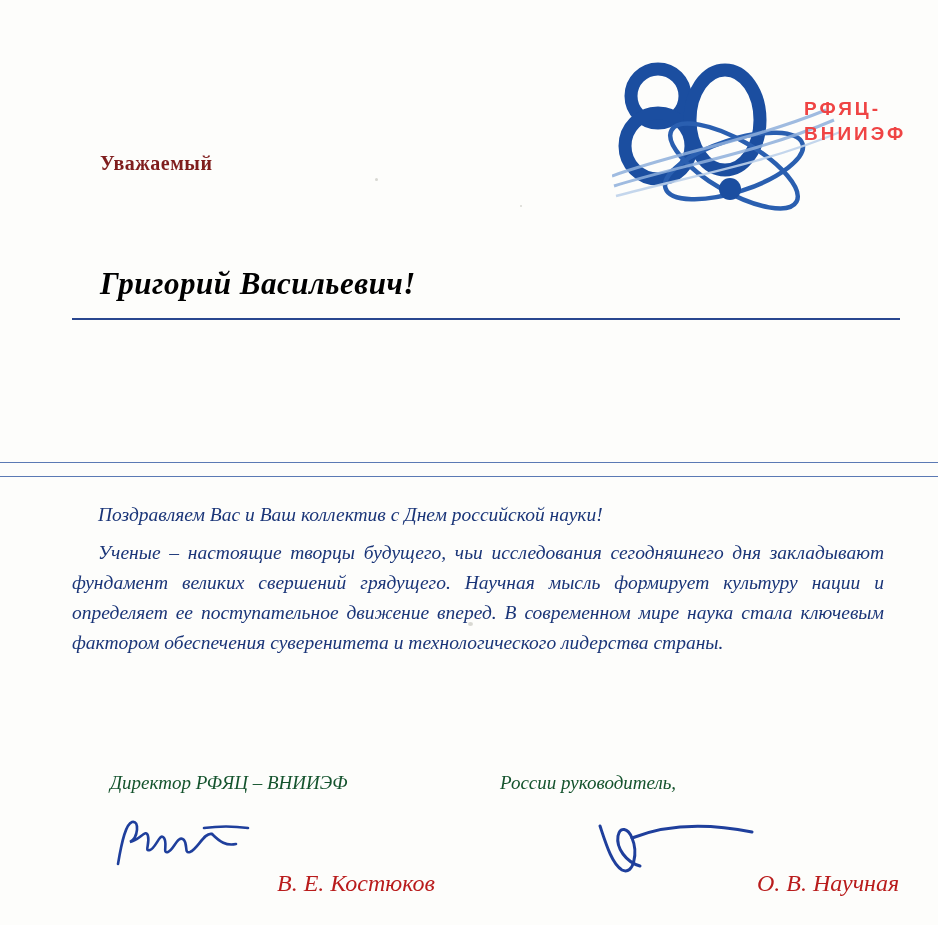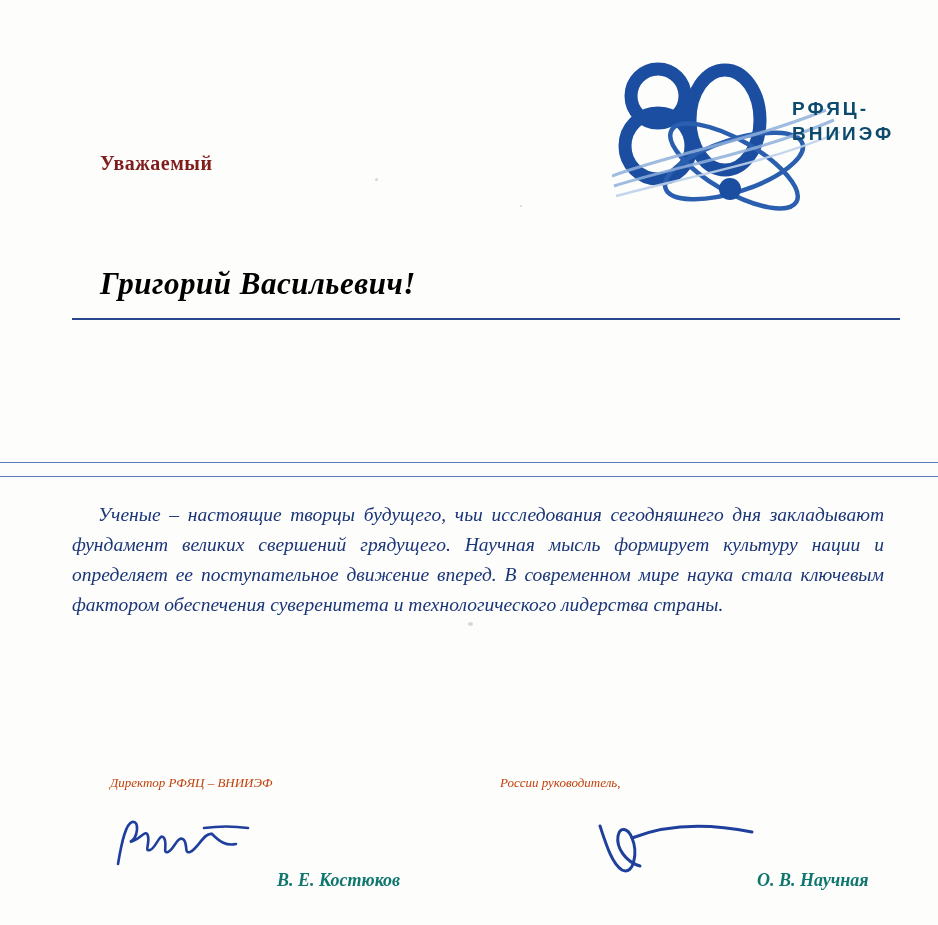--- a/index.html
+++ b/index.html
@@ -27,26 +27,26 @@
     position: absolute;
     top: 58px;
     left: 612px;
     width: 290px;
     height: 170px;
   }
   .logo-svg { display: block; }
   .logo-text {
     position: absolute;
     top: 38px;
-    left: 180px;
+    left: 192px;
     font-family: "Liberation Sans", sans-serif;
     font-weight: bold;
     font-size: 19px;
     letter-spacing: 3px;
-    color: #0c4a6e;
+    color: #ef4444;
     line-height: 1.32;
   }
 
   
   .salutation-1 {
     position: absolute;
     top: 152px;
     left: 100px;
     font-size: 20px;
     font-weight: bold;
@@ -103,34 +103,33 @@
   }
   .body-text p {
     margin: 0 0 8px 0;
     text-indent: 26px;
   }
   .body-text p.last { margin-bottom: 0; }
 
   
   .sig {
     position: absolute;
-    font-size: 13px;
-    font-style: italic;
-    color: #c2410c;
+    font-size: 19px;
+    font-style: italic;
+    color: #14532d;
     line-height: 26px;
   }
   .sig-left-title  { top: 770px; left: 110px; }
   .sig-right-title { top: 770px; left: 500px; }
 
   .sig-name {
     position: absolute;
-    font-size: 18px;
-    font-style: italic;
-    color: #0f766e;
-    font-weight: bold;
+    font-size: 24px;
+    font-style: italic;
+    color: #b91c1c;
   }
   .sig-left-name  { top: 870px; left: 277px; }
   .sig-right-name { top: 870px; left: 757px; }
 
   .autograph { position: absolute; }
   .autograph-left  { top: 812px; left: 108px; }
   .autograph-right { top: 818px; left: 592px; }
 
   
   .speck {
@@ -179,20 +178,21 @@
   </div>
 
   <div class="salutation-1">Уважаемый</div>
   <div class="salutation-2">Григорий Васильевич!</div>
 
   <div class="rule-top"></div>
   <div class="rule-mid-1"></div>
   <div class="rule-mid-2"></div>
 
   <div class="body-text">
+    <p>Поздравляем Вас и Ваш коллектив с Днем российской науки!</p>
     <p>Ученые – настоящие творцы будущего, чьи исследования сегодняшнего дня закладывают фундамент великих свершений грядущего. Научная мысль формирует культуру нации и определяет ее поступательное движение вперед. В современном мире наука стала ключевым фактором обеспечения суверенитета и технологического лидерства страны.</p>
   </div>
 
   <div class="sig sig-left-title">Директор РФЯЦ – ВНИИЭФ</div>
 
   <div class="sig sig-right-title">
     <div>России руководитель,</div>
   </div>
 
   <div class="autograph autograph-left">

